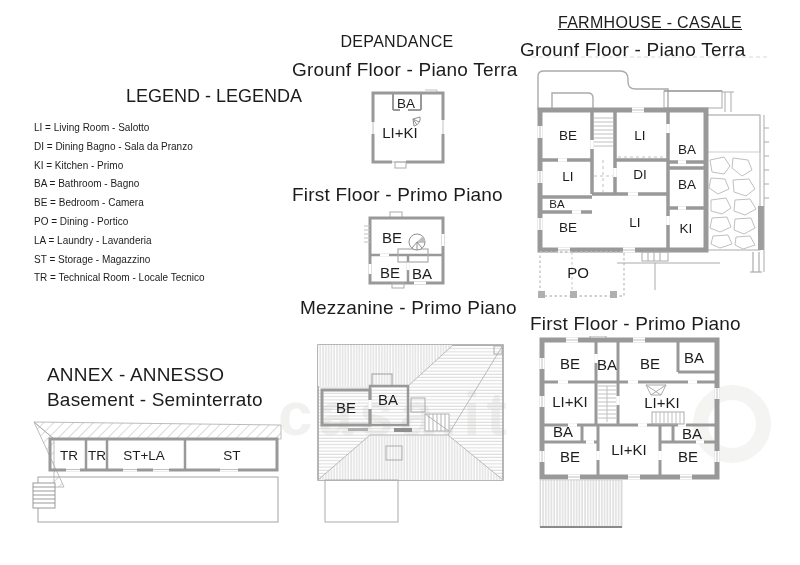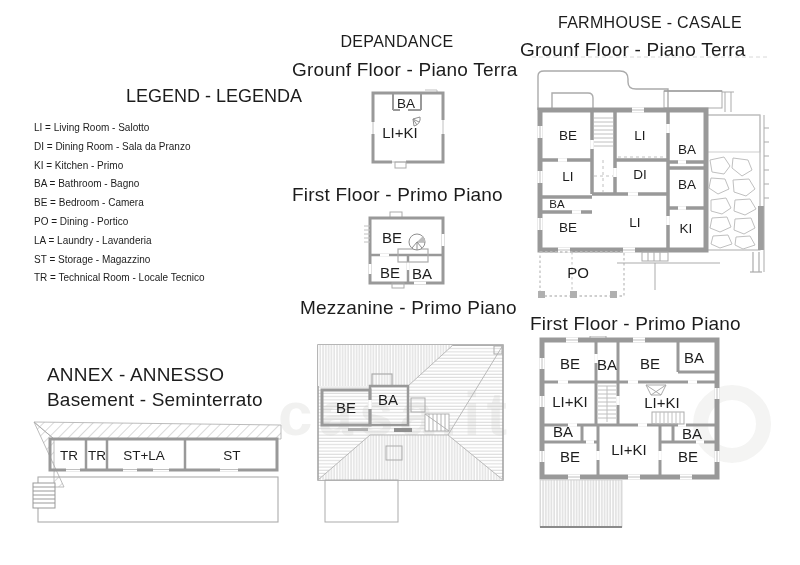--- a/index.html
+++ b/index.html
@@ -32,21 +32,21 @@
 </style>
 </head>
 <body>
 
 <div class="abs watermark" style="left:278px; top:378px;">casa.it</div>
 <div class="abs watermark-ring" style="left:693px; top:385px;"></div>
 
 <div class="abs legend-title" style="left:30px; top:86px; width:272px;">LEGEND - LEGENDA</div>
 <ul class="abs legend-list" style="left:34px; top:119px;">
   <li>LI = Living Room - Salotto</li>
-  <li>DI = Dining Room - Sala da Pranzo</li>
+  <li>DI = Dining Bagno - Sala da Pranzo</li>
   <li>KI = Kitchen - Primo</li>
   <li>BA = Bathroom - Bagno</li>
   <li>BE = Bedroom - Camera</li>
   <li>PO = Dining - Portico</li>
   <li>LA = Laundry - Lavanderia</li>
   <li>ST = Storage - Magazzino</li>
   <li>TR = Technical Room - Locale Tecnico</li>
 </ul>
 
 <div class="abs sec-title" style="left:305px; top:33px; width:184px;">DEPANDANCE</div>
@@ -108,21 +108,21 @@
     <rect x="12.6" y="58" width="2.8" height="10" fill="#fff"></rect>
     <rect x="85.6" y="28" width="2.8" height="12" fill="#fff"></rect>
     <rect x="58" y="75.6" width="12" height="2.8" fill="#fff"></rect>
   </g>
   <rect x="36" y="77" width="12" height="5" class="thin" stroke-width="1"></rect>
   <text x="36" y="37" class="room-label-lg">BE</text>
   <text x="34" y="72" class="room-label-lg">BE</text>
   <text x="66" y="73" class="room-label-lg">BA</text>
 </svg>
 
-<div class="abs sec-title" style="left:520px; top:14px; width:260px;">FARMHOUSE - CASALE</div>
+<div class="abs sec-title" style="left:520px; top:14px; width:260px;text-decoration:underline;">FARMHOUSE - CASALE</div>
 <div class="abs sec-sub" style="left:520px; top:39px; width:260px;">Grounf Floor - Piano Terra</div>
 
 <svg class="abs" style="left:528px; top:56px;" width="268" height="252" viewBox="0 0 268 252">
   <defs>
     <pattern id="diagC" width="6" height="6" patternUnits="userSpaceOnUse" patternTransform="rotate(45)">
       <line x1="0" y1="0" x2="0" y2="6" stroke="#c4c4c4" stroke-width="1"></line>
     </pattern>
     <pattern id="vertC" width="4" height="4" patternUnits="userSpaceOnUse">
       <line x1="1" y1="0" x2="1" y2="4" stroke="#bdbdbd" stroke-width="1"></line>
     </pattern>

